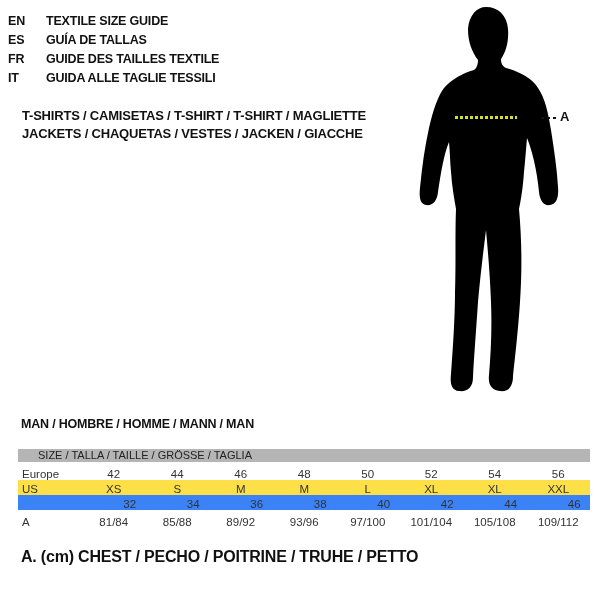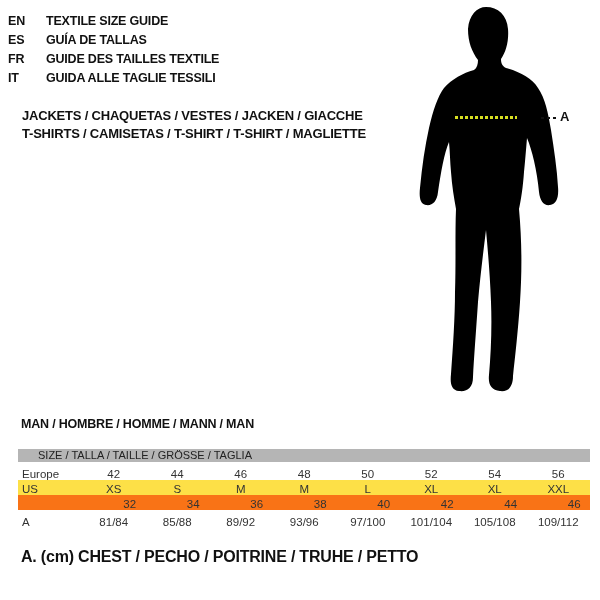--- a/index.html
+++ b/index.html
@@ -65,22 +65,22 @@
       <span class="lang-code">FR</span>
       <span class="lang-label">GUIDE DES TAILLES TEXTILE</span>
     </div>
     <div class="lang-row">
       <span class="lang-code">IT</span>
       <span class="lang-label">GUIDA ALLE TAGLIE TESSILI</span>
     </div>
   </div>
 
   <div class="category-block">
+    <div class="category-line">T-SHIRTS / CAMISETAS / T-SHIRT / T-SHIRT / MAGLIETTE</div>
     <div class="category-line">JACKETS / CHAQUETAS / VESTES / JACKEN / GIACCHE</div>
-    <div class="category-line">T-SHIRTS / CAMISETAS / T-SHIRT / T-SHIRT / MAGLIETTE</div>
   </div>
 
   <svg class="silhouette" viewBox="0 0 160 400" xmlns="http://www.w3.org/2000/svg" aria-hidden="true">
     <path fill="#000" d="
       M76,5
       C88,5 97,13 98,27
       C99,39 96,50 91,57
       C91,61 92,64 96,66
       C110,70 122,76 128,86
       C135,96 138,110 141,128
@@ -140,21 +140,21 @@
       <span class="t-cell">XS</span>
       <span class="t-cell">S</span>
       <span class="t-cell">M</span>
       <span class="t-cell">M</span>
       <span class="t-cell">L</span>
       <span class="t-cell">XL</span>
       <span class="t-cell">XL</span>
       <span class="t-cell">XXL</span>
     </div>
 
-    <div class="t-row stripe" style="background: #f97316; gap: 32px;">
+    <div class="t-row stripe" style="background: #3b82f6; gap: 32px;">
       <span class="t-label"></span>
       <span class="t-cell">32</span>
       <span class="t-cell">34</span>
       <span class="t-cell">36</span>
       <span class="t-cell">38</span>
       <span class="t-cell">40</span>
       <span class="t-cell">42</span>
       <span class="t-cell">44</span>
       <span class="t-cell">46</span>
     </div>

